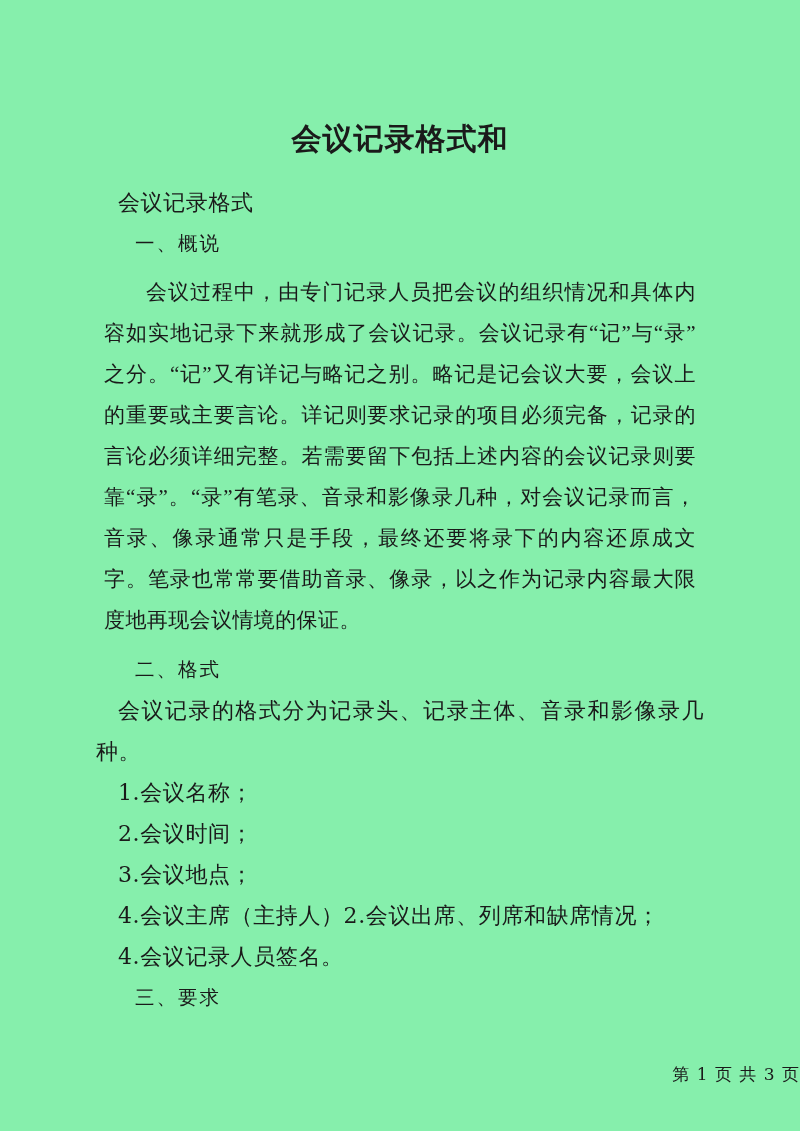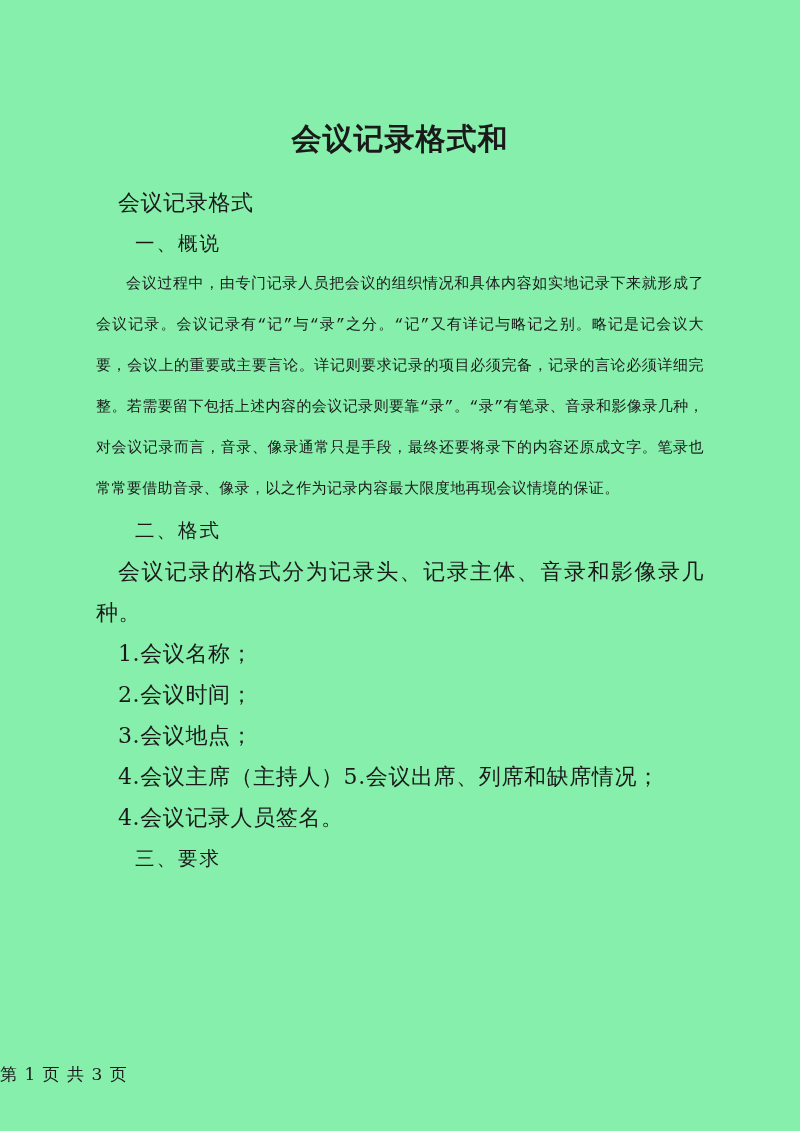--- a/index.html
+++ b/index.html
@@ -45,34 +45,34 @@
   }
   .heading-line {
     font-size: 19.5px;
     line-height: 41px;
     margin: 0;
     text-indent: 2em;
     letter-spacing: 2px;
     font-family: Liberation Sans, sans-serif;
   }
   .body-block {
-    font-size: 15px;
+    font-size: 21px;
     line-height: 41px;
     text-align: justify;
     text-indent: 2em;
     letter-spacing: 0.4px;
-    margin: 0;
-    font-family: Liberation Mono, monospace;
+    margin: 8px;
+    font-family: Liberation Serif, serif;
   }
   .footer {
     position: absolute;
     left: 0;
     right: 0;
     bottom: 45px;
-    text-align: left;
+    text-align: right;
     font-size: 17px;
     font-family: "DejaVu Serif", serif;
     letter-spacing: 1px;
     color: #1a1a1a;
   }
 </style>
 </head>
 <body>
 
 <div class="page">
@@ -89,21 +89,21 @@
 
   <p class="para indent-1">会议记录的格式分为记录头、记录主体、音录和影像录几种。</p>
 
 
   <p class="para indent-1">1.会议名称；</p>
 
   <p class="para indent-1">2.会议时间；</p>
 
   <p class="para indent-1">3.会议地点；</p>
 
-  <p class="para indent-1">4.会议主席（主持人）5.会议出席、列席和缺席情况；</p>
+  <p class="para indent-1">4.会议主席（主持人）2.会议出席、列席和缺席情况；</p>
 
   <p class="para indent-1">4.会议记录人员签名。</p>
 
   <p class="heading-line">三、要求</p>
 
   <div class="footer">第 1 页  共 3 页</div>
 
 </div>
 
 </body></html>

